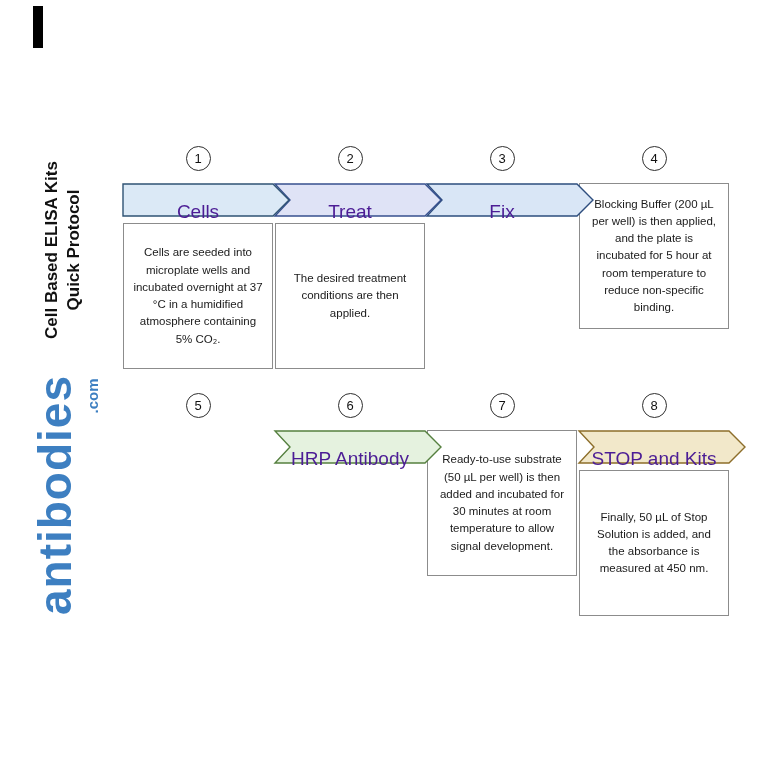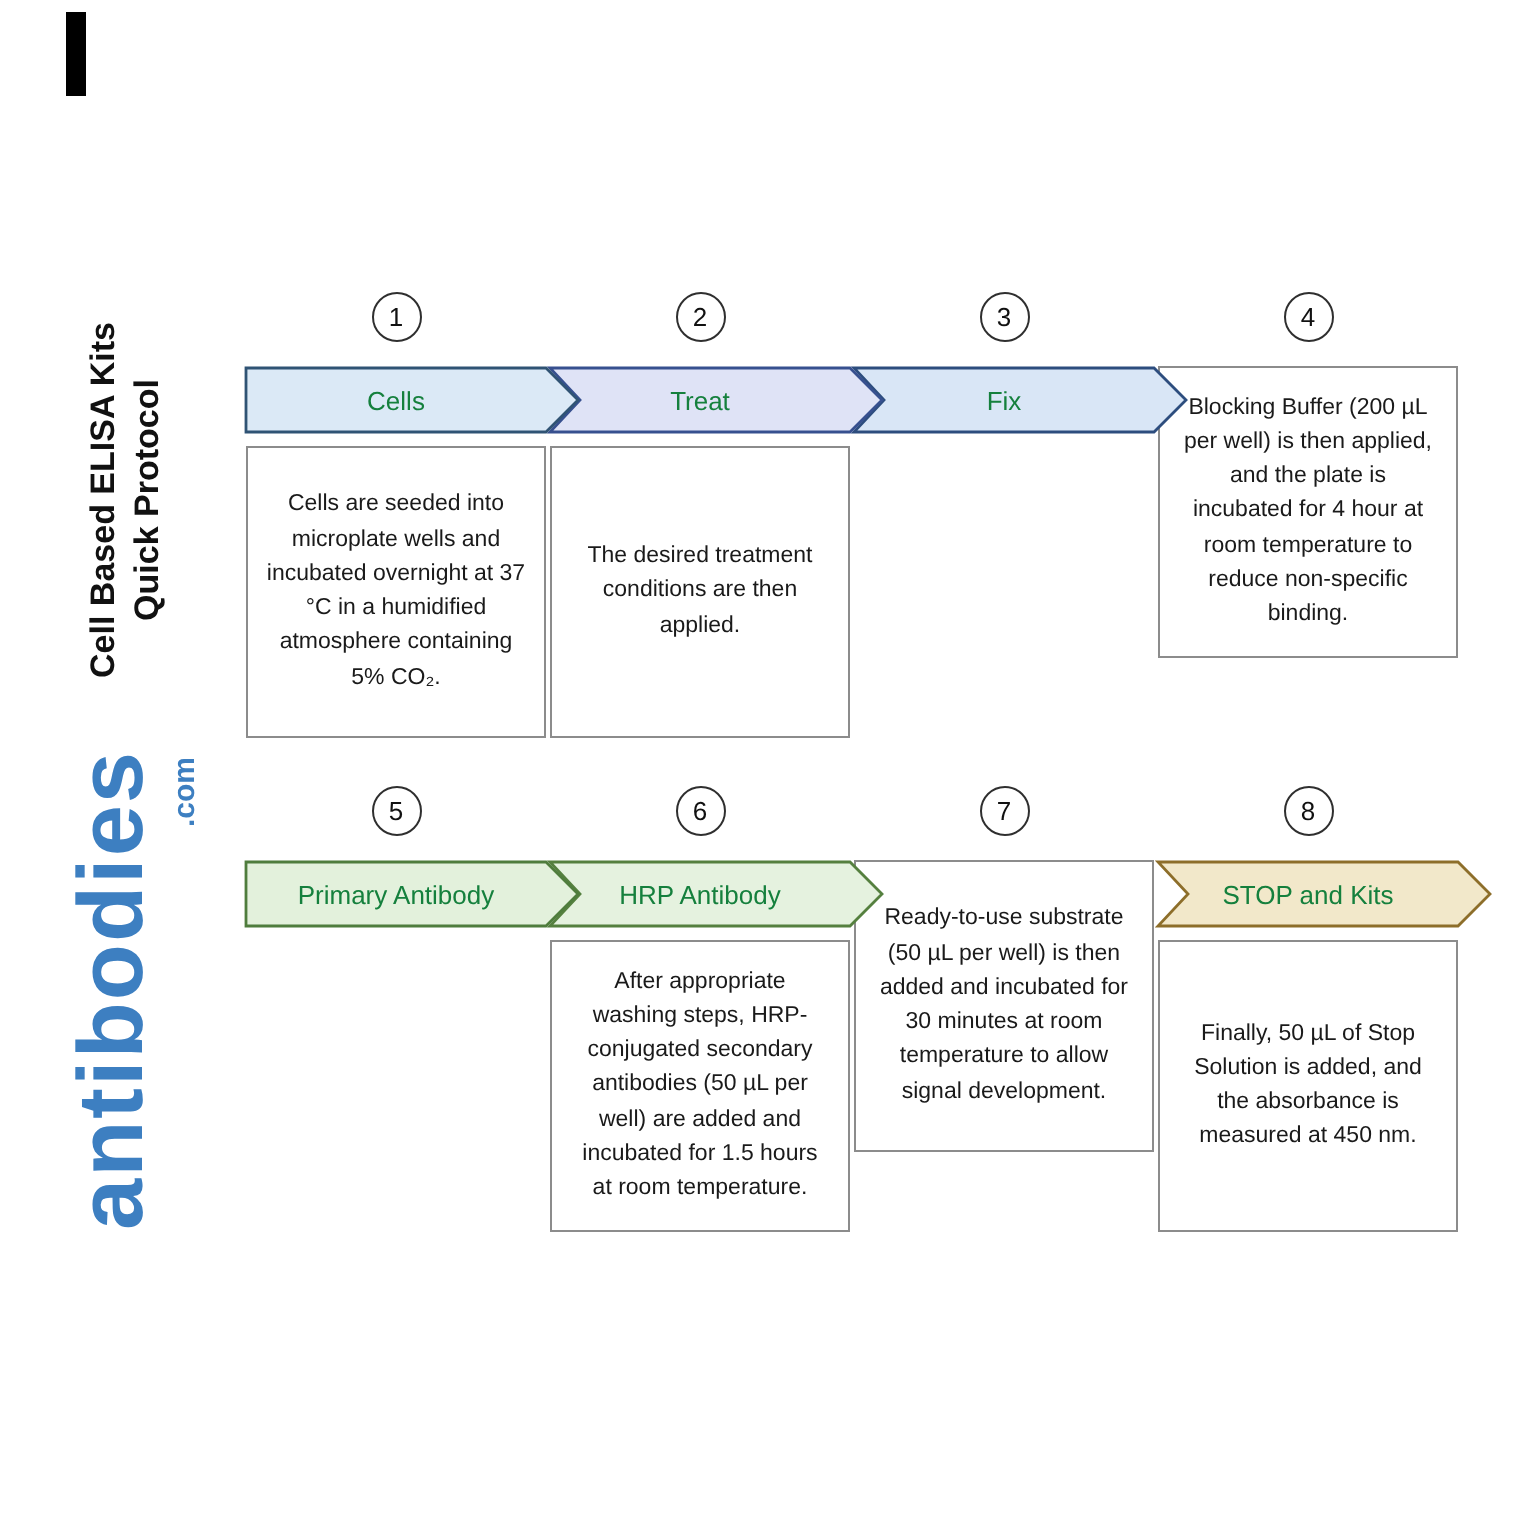--- a/index.html
+++ b/index.html
@@ -29,22 +29,22 @@
   .flow-row .step-col:nth-child(3){ z-index:2; }
   .flow-row .step-col:nth-child(4){ z-index:1; }
 
   .badge { width:25px; height:25px; border:1.5px solid #2f2f2f; border-radius:50%;
     display:flex; align-items:center; justify-content:center; font-size:13px; color:#111;
     margin-bottom:12px; background:#fff; }
 
   .arrow-wrap { position:relative; width:152px; height:34px; margin-bottom:6px; }
   .arrow-svg { position:absolute; left:0; top:0; overflow:visible; }
   .arrow-svg polygon { stroke-width:1.4; }
-  .arrow-label { position:absolute; left:0; top:0; width:152px; height:34px;
-    display:flex; align-items:center; justify-content:center; font-size:13px; color:#15803d; }
+  .arrow-label { position:absolute; left:0; top:12px; width:152px; height:34px;
+    display:flex; align-items:center; justify-content:center; font-size:19px; color:#4c1d95; }
 
   .desc { width:150px; height:146px; border:1px solid #8c8c8c; background:#fff;
     display:flex; align-items:center; justify-content:center; padding:6px 9px; }
   .desc-text { font-size:11.5px; line-height:1.5; text-align:center; color:#1a1a1a; }
 </style>
 </head>
 <body>
 
 <div class="canvas">
 
@@ -106,52 +106,43 @@
           </svg>
           <span class="arrow-label">Fix</span>
         </div>
       </div>
 
       <div class="step-col">
         <div class="badge">
             <span>4</span>
           </div>
         <div class="desc">
-          <p class="desc-text">Blocking Buffer (200 µL per well) is then applied, and the plate is incubated for 4 hour at room temperature to reduce non-specific binding.</p>
+          <p class="desc-text">Blocking Buffer (200 µL per well) is then applied, and the plate is incubated for 5 hour at room temperature to reduce non-specific binding.</p>
         </div>
       </div>
 
     </div>
 
     <div class="flow-row">
 
       <div class="step-col">
         <div class="badge">
             <span>5</span>
           </div>
-        <div class="arrow-wrap">
-          <svg class="arrow-svg" width="168" height="34" viewBox="0 0 168 34">
-            <polygon points="1,1 151,1 167,17 151,33 1,33" fill="#e3f1dc" stroke="#4f7d3d"></polygon>
-          </svg>
-          <span class="arrow-label">Primary Antibody</span>
-        </div>
       </div>
 
       <div class="step-col">
         <div class="badge">
             <span>6</span>
           </div>
         <div class="arrow-wrap">
           <svg class="arrow-svg" width="168" height="34" viewBox="0 0 168 34">
             <polygon points="1,1 151,1 167,17 151,33 1,33 16,17" fill="#e5f2df" stroke="#55803f"></polygon>
           </svg>
           <span class="arrow-label">HRP Antibody</span>
-        </div>
-        <div class="desc">
-          <p class="desc-text">After appropriate washing steps, HRP-conjugated secondary antibodies (50 µL per well) are added and incubated for 1.5 hours at room temperature.</p>
         </div>
       </div>
 
       <div class="step-col">
         <div class="badge">
             <span>7</span>
           </div>
         <div class="desc">
           <p class="desc-text">Ready-to-use substrate (50 µL per well) is then added and incubated for 30 minutes at room temperature to allow signal development.</p>
         </div>

